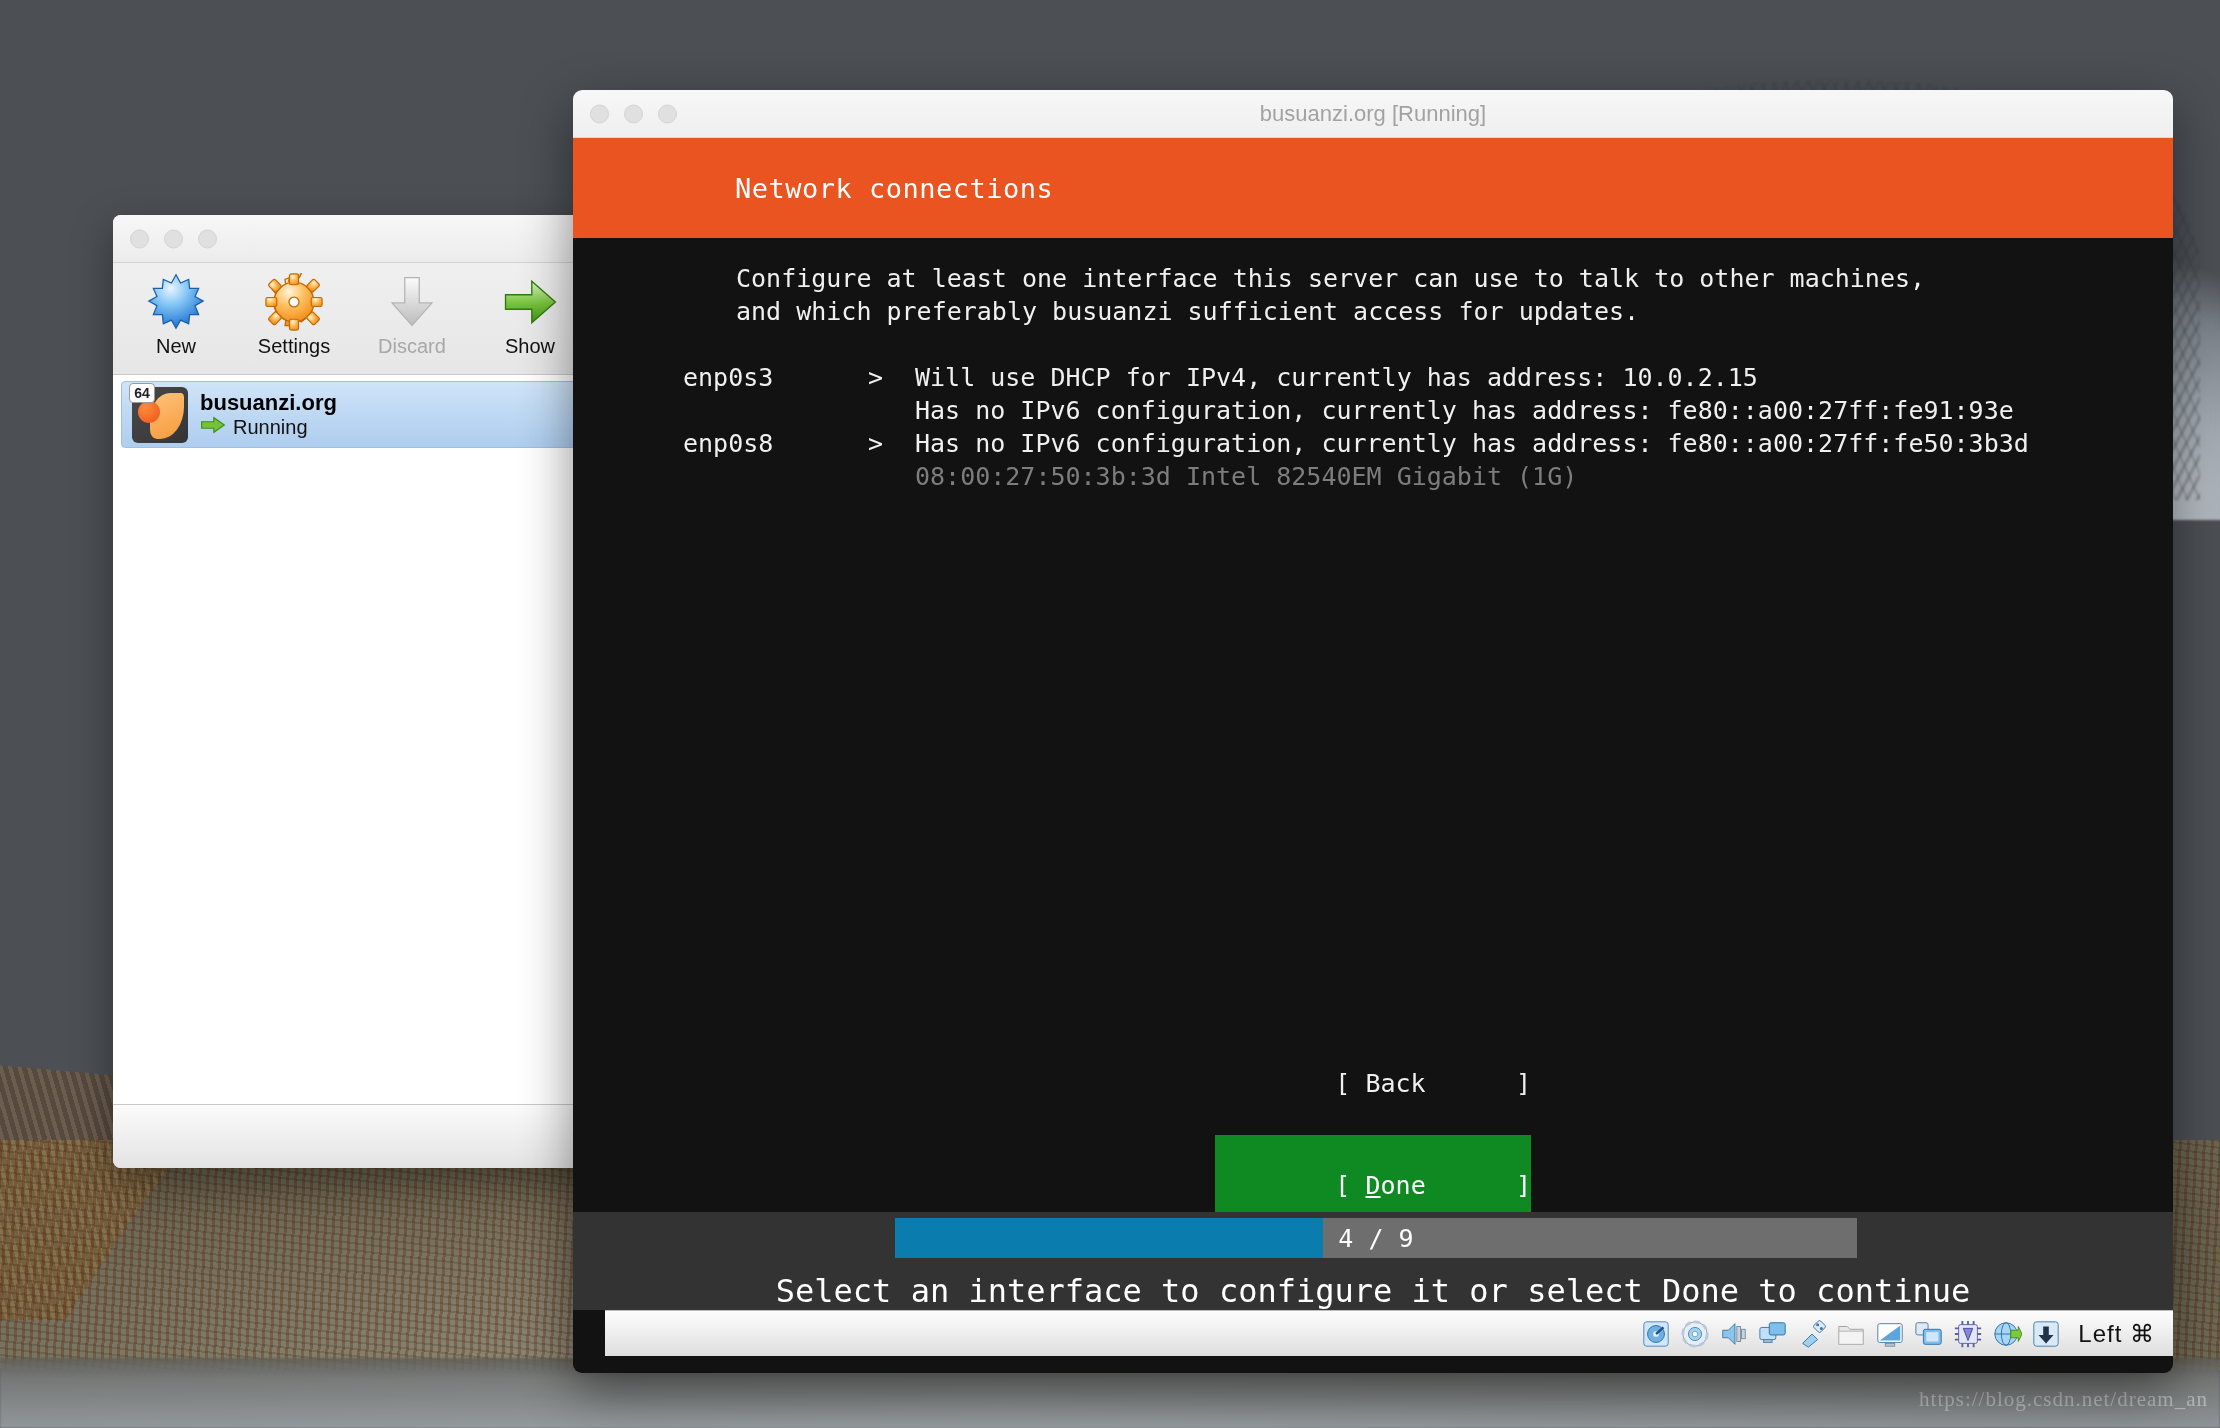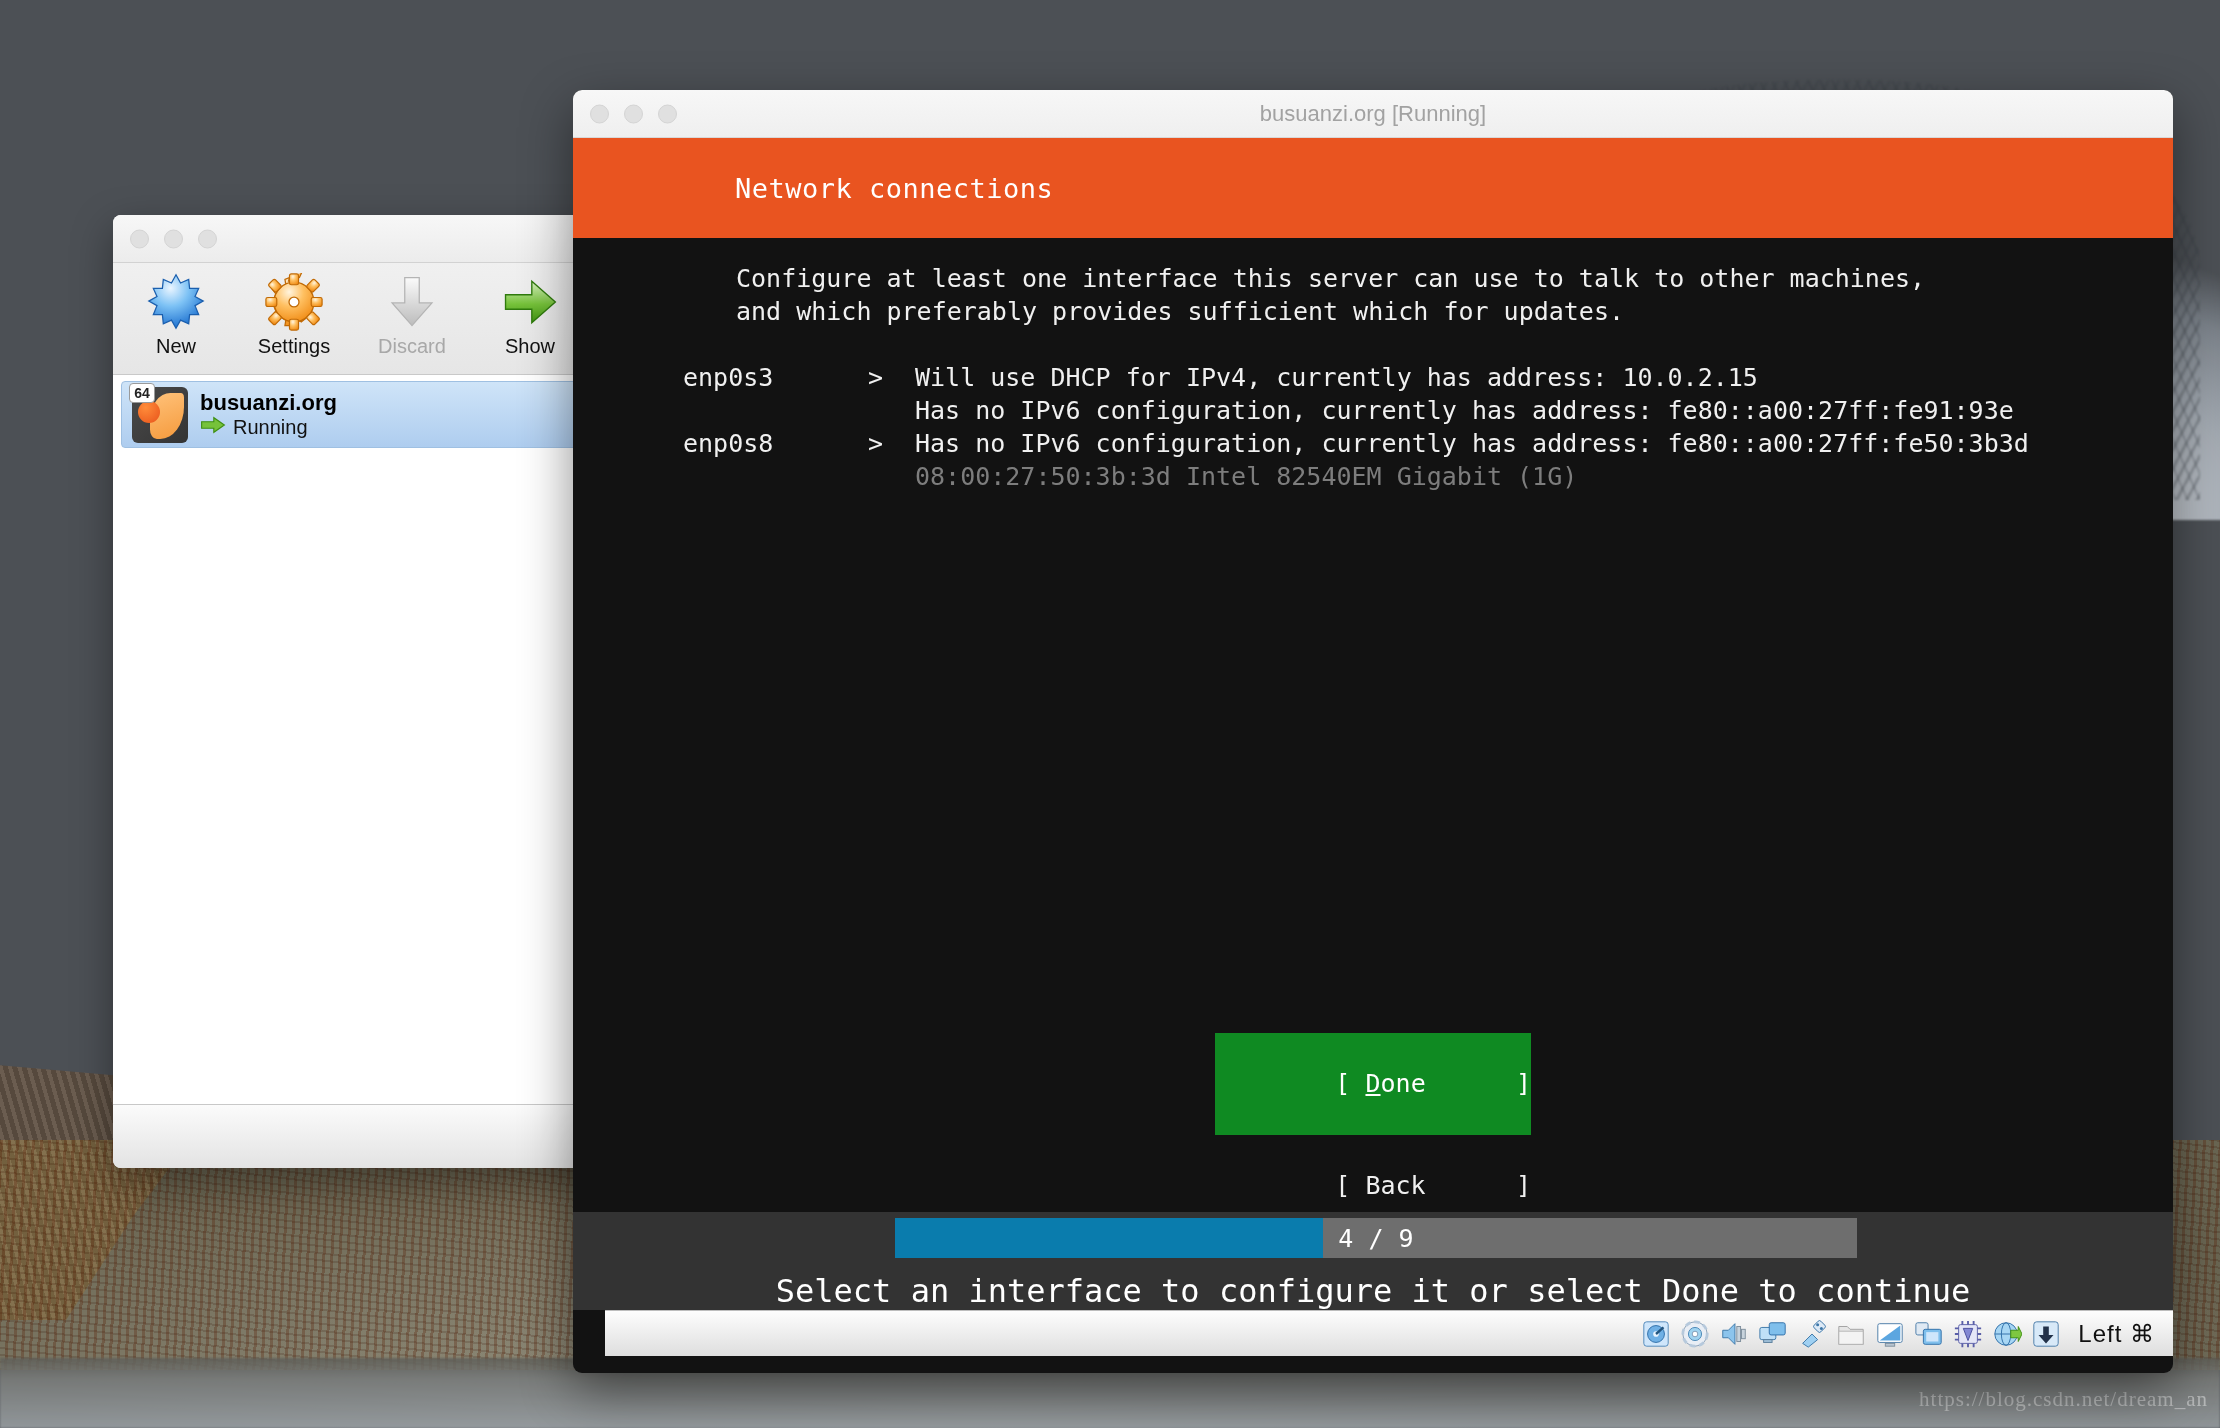--- a/index.html
+++ b/index.html
@@ -340,21 +340,21 @@
     <div id="vm-title">busuanzi.org [Running]</div>
   </div>
 
   <div id="ubuntu-header" style="background: rgb(233, 84, 32);">
     <div class="hdr-text">Network connections</div>
   </div>
 
   <div id="tty">
 
     <div class="tty-line pad-intro">Configure at least one interface this server can use to talk to other machines,</div>
-    <div class="tty-line pad-intro">and which preferably provides sufficient which for updates.</div>
+    <div class="tty-line pad-intro">and which preferably busuanzi sufficient access for updates.</div>
     <div style="height:33px"></div>
 
     <div class="iface-row">
       <span class="iface-name">enp0s3</span>
       <span class="iface-caret">&gt;</span>
       <span class="iface-desc">Will use DHCP for IPv4, currently has address: 10.0.2.15</span>
     </div>
     <div class="iface-row">
       <span class="iface-name"></span>
       <span class="iface-caret"></span>
@@ -366,25 +366,25 @@
       <span class="iface-caret">&gt;</span>
       <span class="iface-desc">Has no IPv6 configuration, currently has address: fe80::a00:27ff:fe50:3b3d</span>
     </div>
     <div class="iface-row">
       <span class="iface-name"></span>
       <span class="iface-caret"></span>
       <span class="iface-desc dim">08:00:27:50:3b:3d Intel 82540EM Gigabit (1G)</span>
     </div>
 
     <div class="menu-wrap">
+      <div class="menu-btn">
+        <span>[</span><span>&nbsp;</span><span>Back</span><span>&nbsp;&nbsp;&nbsp;&nbsp;&nbsp;&nbsp;</span><span>]</span>
+      </div>
       <div class="menu-btn sel">
         <span>[</span><span>&nbsp;</span><span class="key-u">D</span><span>one&nbsp;&nbsp;&nbsp;&nbsp;&nbsp;&nbsp;</span><span>]</span>
-      </div>
-      <div class="menu-btn">
-        <span>[</span><span>&nbsp;</span><span>Back</span><span>&nbsp;&nbsp;&nbsp;&nbsp;&nbsp;&nbsp;</span><span>]</span>
       </div>
     </div>
   </div>
 
   <div id="tty-gap"></div>
 
   <div id="progress-strip">
     <div id="pbar-track" style="background: rgb(110, 110, 110);">
       <div id="pbar-fill" style="width: 44.4444%; background: rgb(10, 124, 173);"></div>
       <div id="pbar-label">4 / 9</div>

